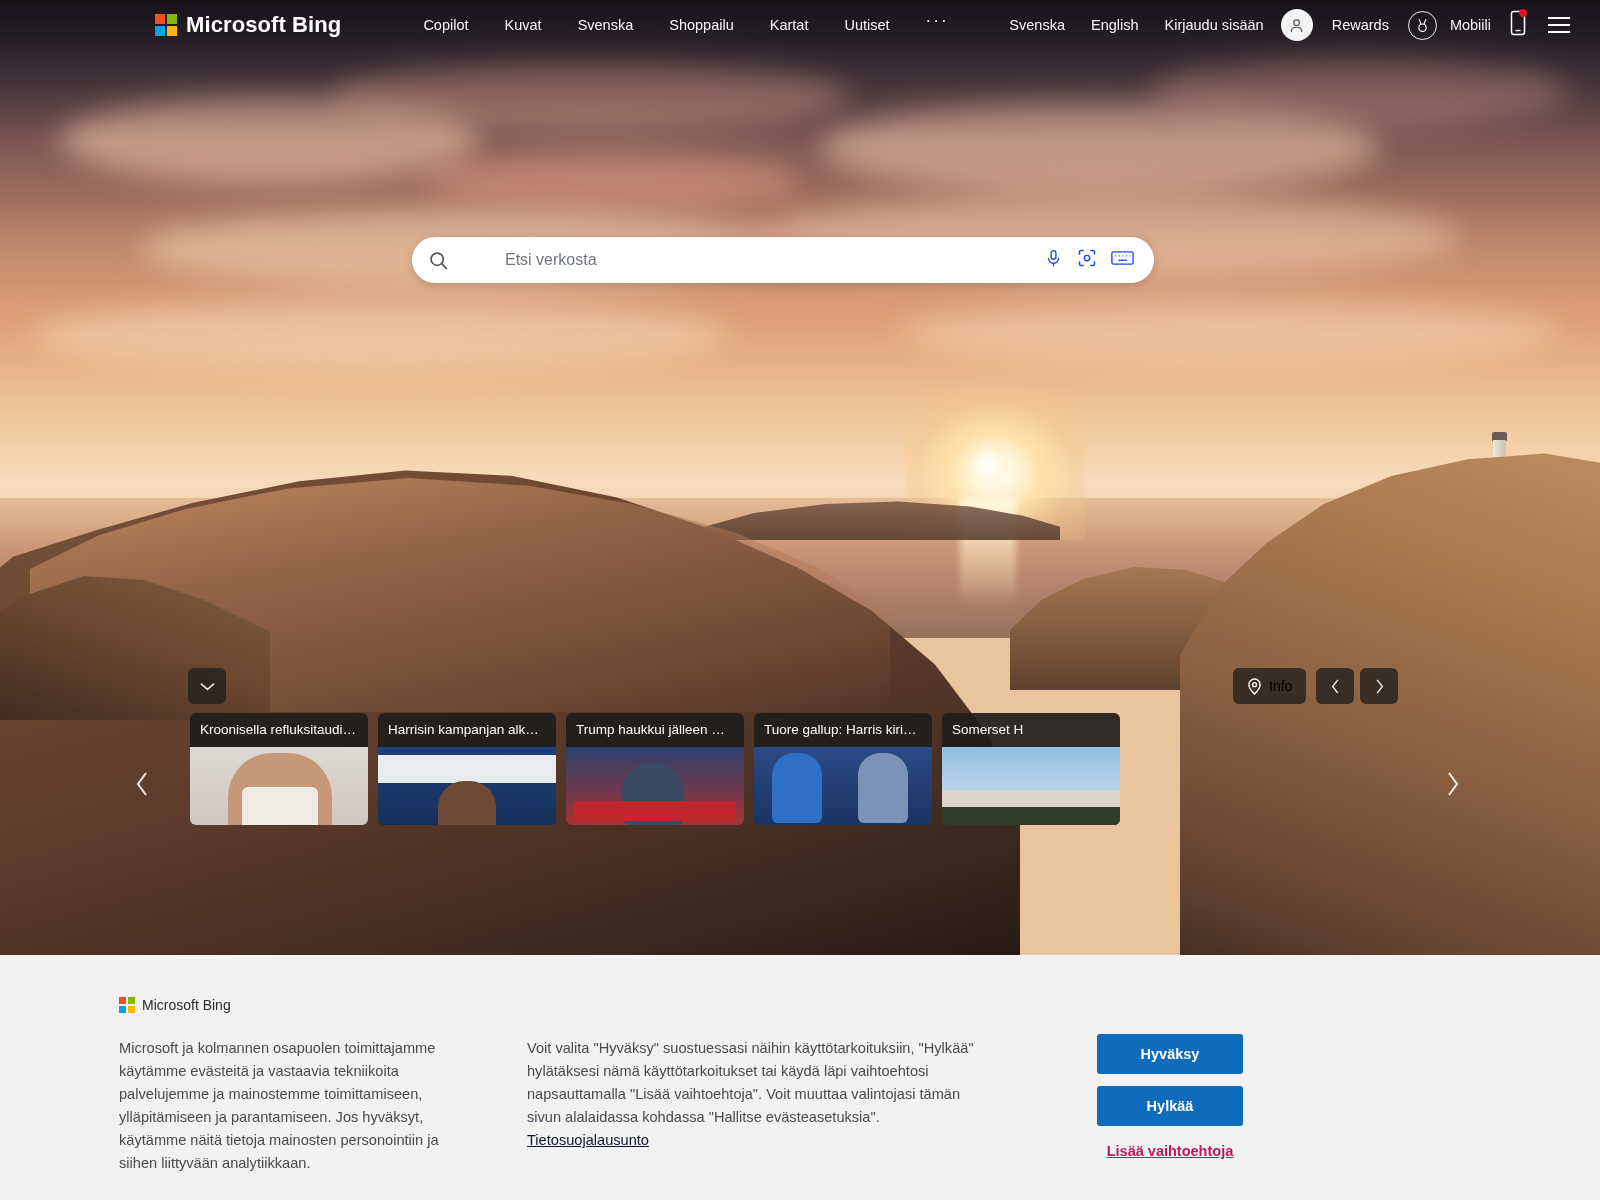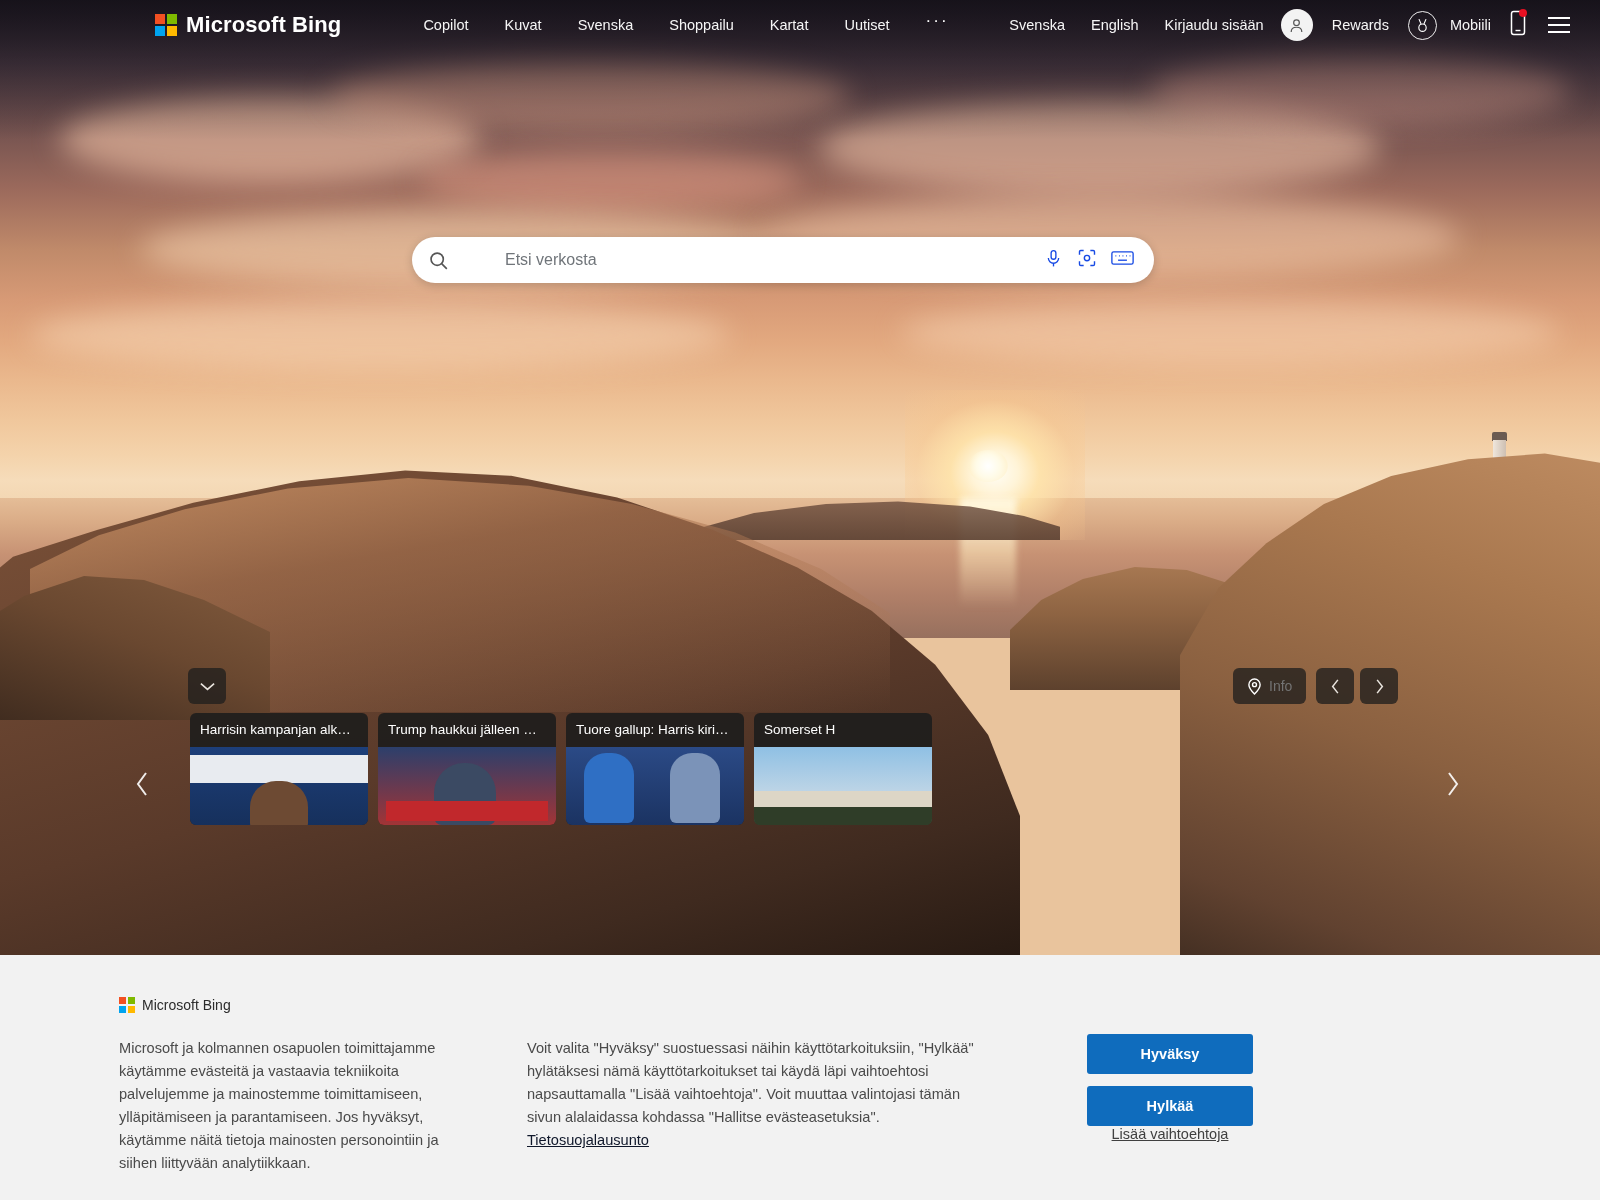--- a/index.html
+++ b/index.html
@@ -231,21 +231,21 @@
     background: rgba(32,31,30,0.78);
     border-radius: 6px;
     display: flex; align-items: center; justify-content: center;
     z-index: 14; cursor: pointer;
   }
   .expand-btn { left: 188px; top: 668px; width: 38px; height: 36px; }
   .info-btn {
     position: absolute; left: 1233px; top: 668px; height: 36px;
     background: rgba(32,31,30,0.78); border-radius: 6px;
     display: flex; align-items: center; gap: 7px;
-    padding: 0 14px; color: #737373; font-size: 14px; z-index: 14;
+    padding: 0 14px; color: #000000; font-size: 14px; z-index: 14;
   }
   .prev-btn { left: 1316px; top: 668px; width: 38px; height: 36px; }
   .next-btn { left: 1360px; top: 668px; width: 38px; height: 36px; }
 
   
   .news-row {
     position: absolute; left: 190px; top: 713px;
     display: flex; gap: 10px;
     z-index: 13;
   }
@@ -324,31 +324,32 @@
     position: absolute; left: 527px; top: 82px; width: 452px;
     font-size: 14.6px; line-height: 1.58; color: #4a4a4a;
   }
   .privacy-link { color: #0f172a; text-decoration: underline; }
 
   .cookie-buttons {
     position: absolute; left: 1097px; top: 79px;
     display: flex; flex-direction: column; align-items: center; width: 146px;
   }
   .btn-primary {
-    width: 166px; height: 40px;
+    width: 146px; height: 40px;
     background: #0f6cbd; color: #fff;
     border: none; border-radius: 3px;
     font-size: 14.5px; font-weight: 700;
     font-family: "Liberation Sans", sans-serif;
     cursor: pointer;
   }
   .btn-gap { height: 12px; }
   .more-options {
-    font-size: 14.5px; font-weight: 400;
-    color: #404040; text-decoration: underline;
+    margin-top: 17px;
+    font-size: 14.5px; font-weight: 700;
+    color: #be185d; text-decoration: underline;
     cursor: pointer;
   }
 </style>
 </head>
 <body>
 
 <div class="page">
 
   <div class="hero">
     <div class="hero-photo"></div>
@@ -500,20 +501,24 @@
   </div>
 
   <div class="carousel-arrow ca-left">
     <svg width="17" height="28" viewBox="0 0 17 28" fill="none" stroke="rgba(255,255,255,0.9)" stroke-width="2">
       <path d="M12 3L4 14L12 25"></path>
     </svg>
   </div>
 
   <div class="news-row">
     <div class="news-card">
+      <div class="news-title">Kroonisella refluksitaudilla…</div>
+      <div class="news-img img-a"></div>
+    </div>
+    <div class="news-card">
       <div class="news-title">Harrisin kampanjan alku o…</div>
       <div class="news-img img-d"></div>
     </div>
     <div class="news-card">
       <div class="news-title">Trump haukkui jälleen Har…</div>
       <div class="news-img img-c"></div>
     </div>
     <div class="news-card">
       <div class="news-title">Tuore gallup: Harris kirinyt…</div>
       <div class="news-img img-f"></div>

